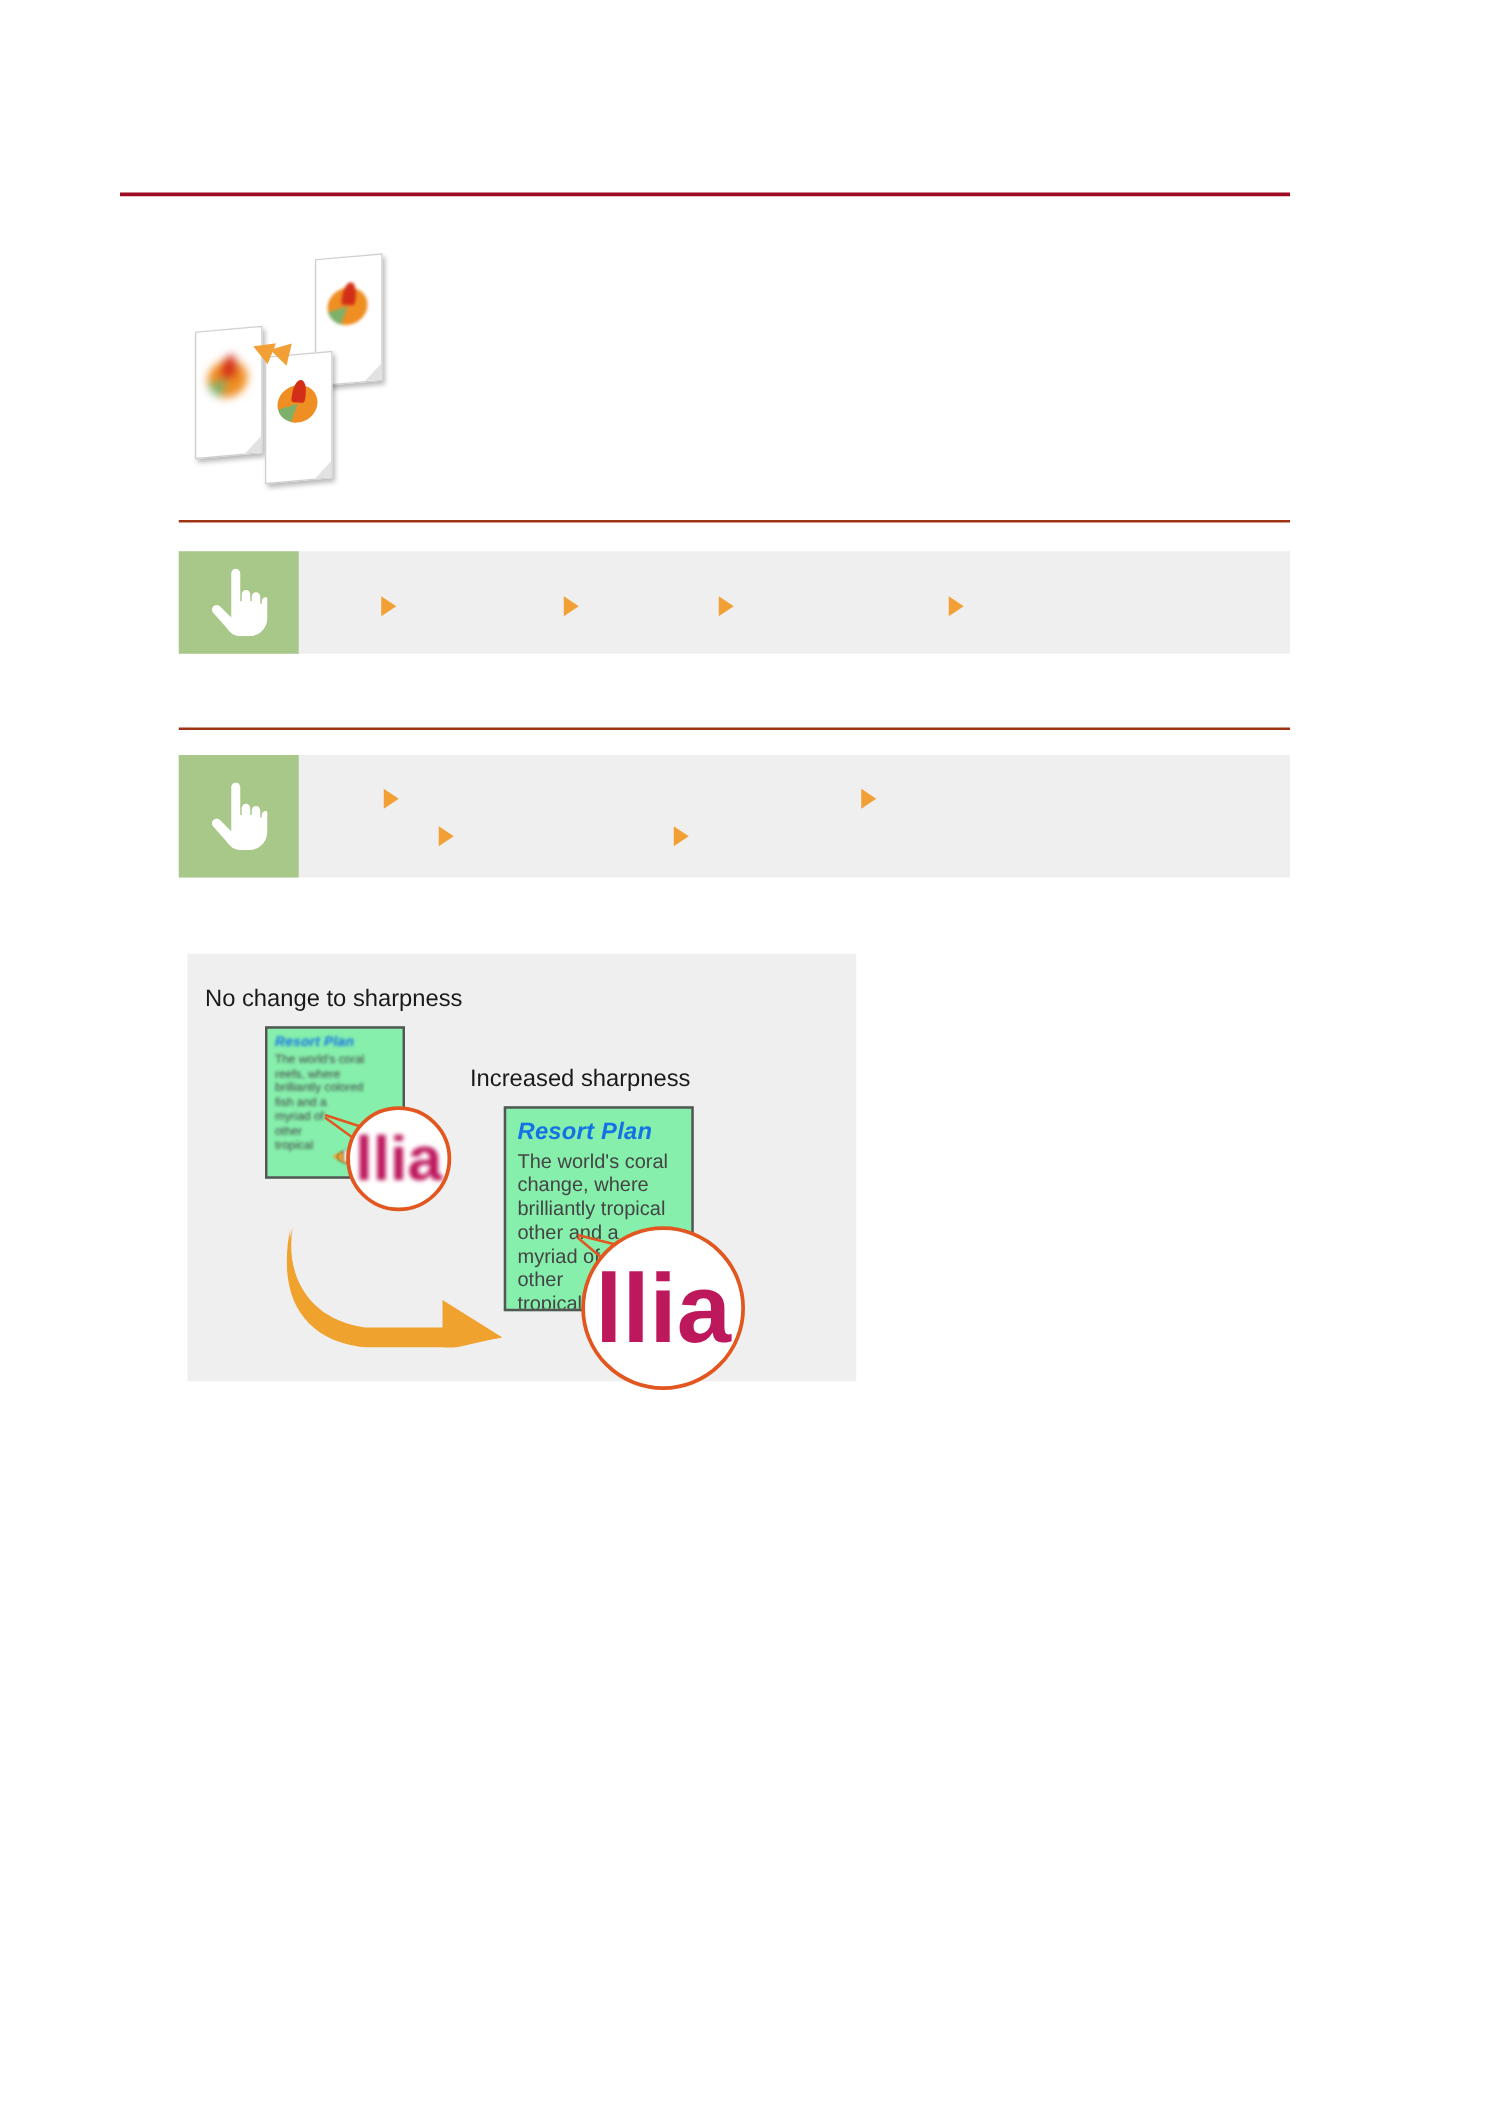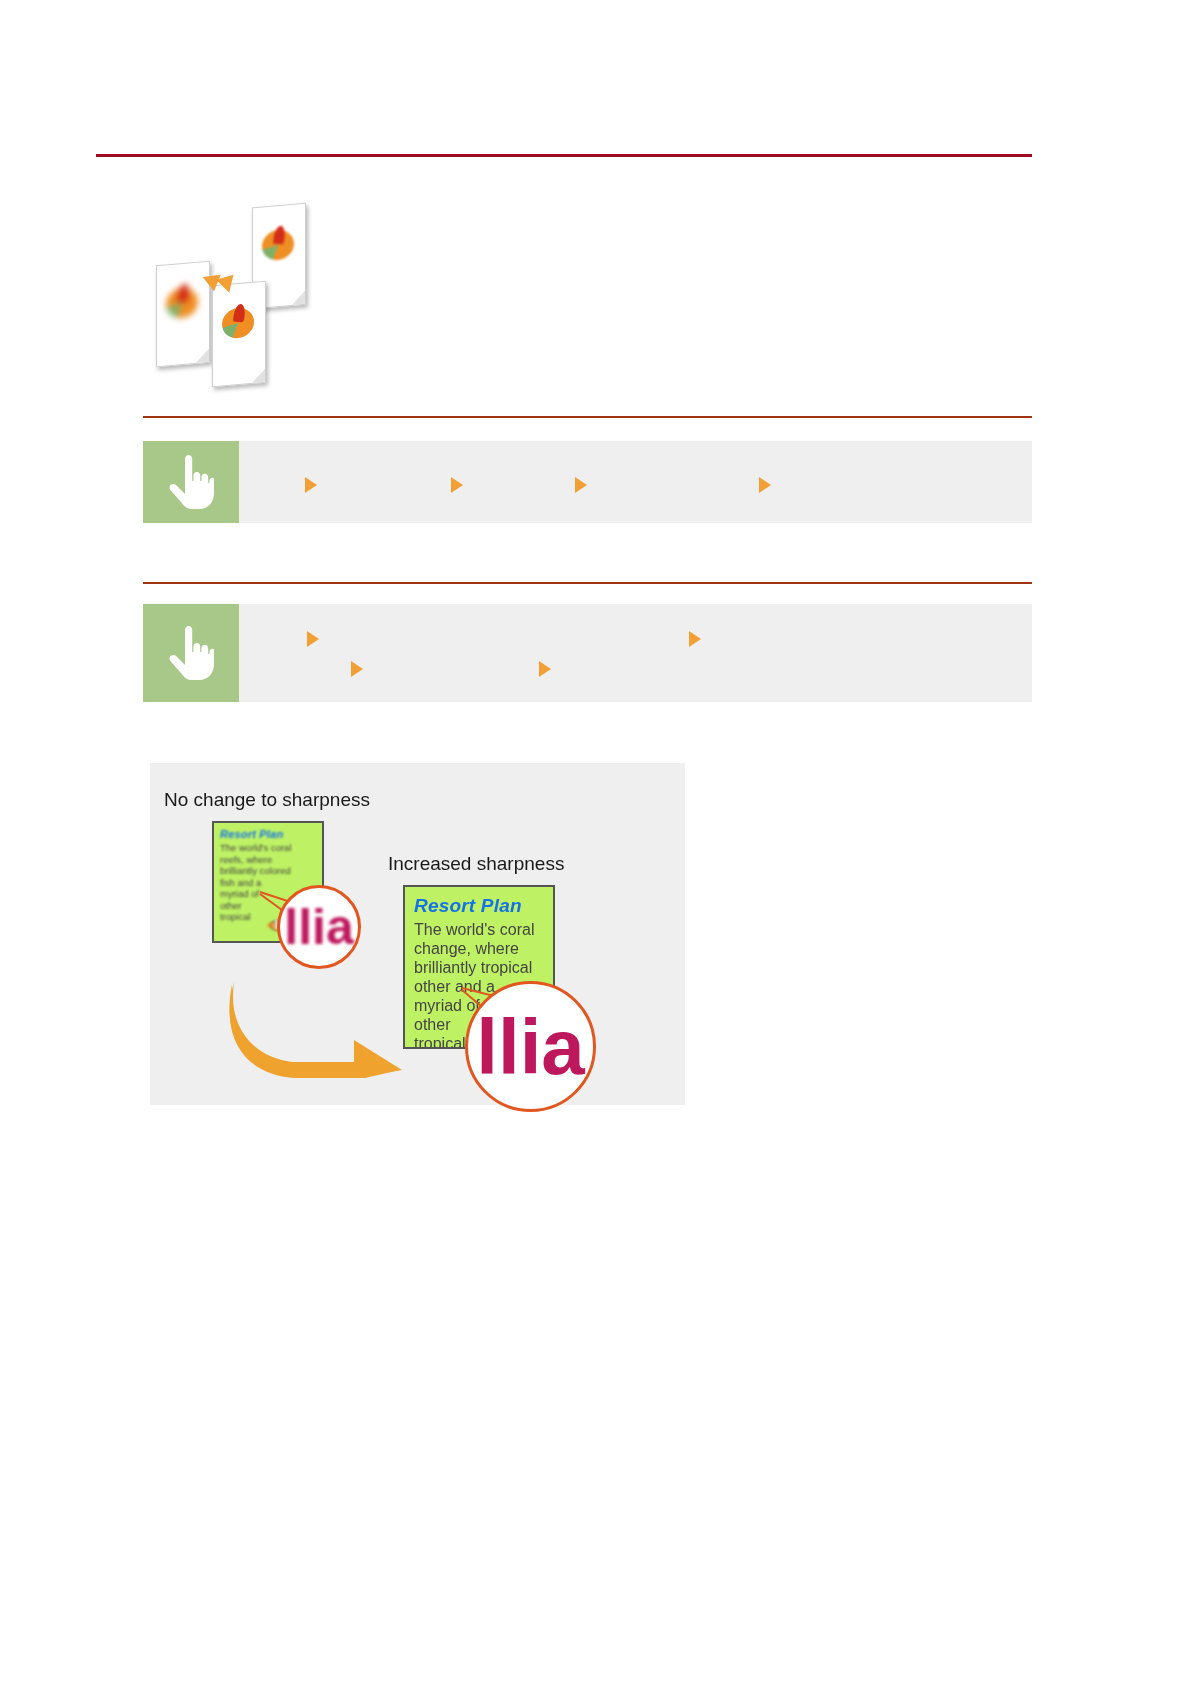--- a/index.html
+++ b/index.html
@@ -85,24 +85,24 @@
 
   
   .fig{
     position:absolute;left:150px;top:763px;width:535px;height:342px;
     background:#efefef;
   }
   .fig-cap{
     position:absolute;font-size:19px;color:#1a1a1a;white-space:nowrap;
   }
   .cap-left{left:14px;top:26px;}
-  .cap-right{left:238px;top:90px;}
+  .cap-right{left:226px;top:90px;}
 
   .doc{
-    position:absolute;background:#bef264;border:2px solid #555555;
+    position:absolute;background:#86efac;border:2px solid #555555;
     overflow:hidden;
   }
   .doc-left{left:62px;top:58px;width:108px;height:118px;}
   .doc-right{left:253px;top:122px;width:148px;height:160px;}
 
   .doc-title{
     font-style:italic;font-weight:bold;color:#1472e6;
     font-family:"Liberation Sans", sans-serif;
   }
   .doc-body{color:#444444;}

